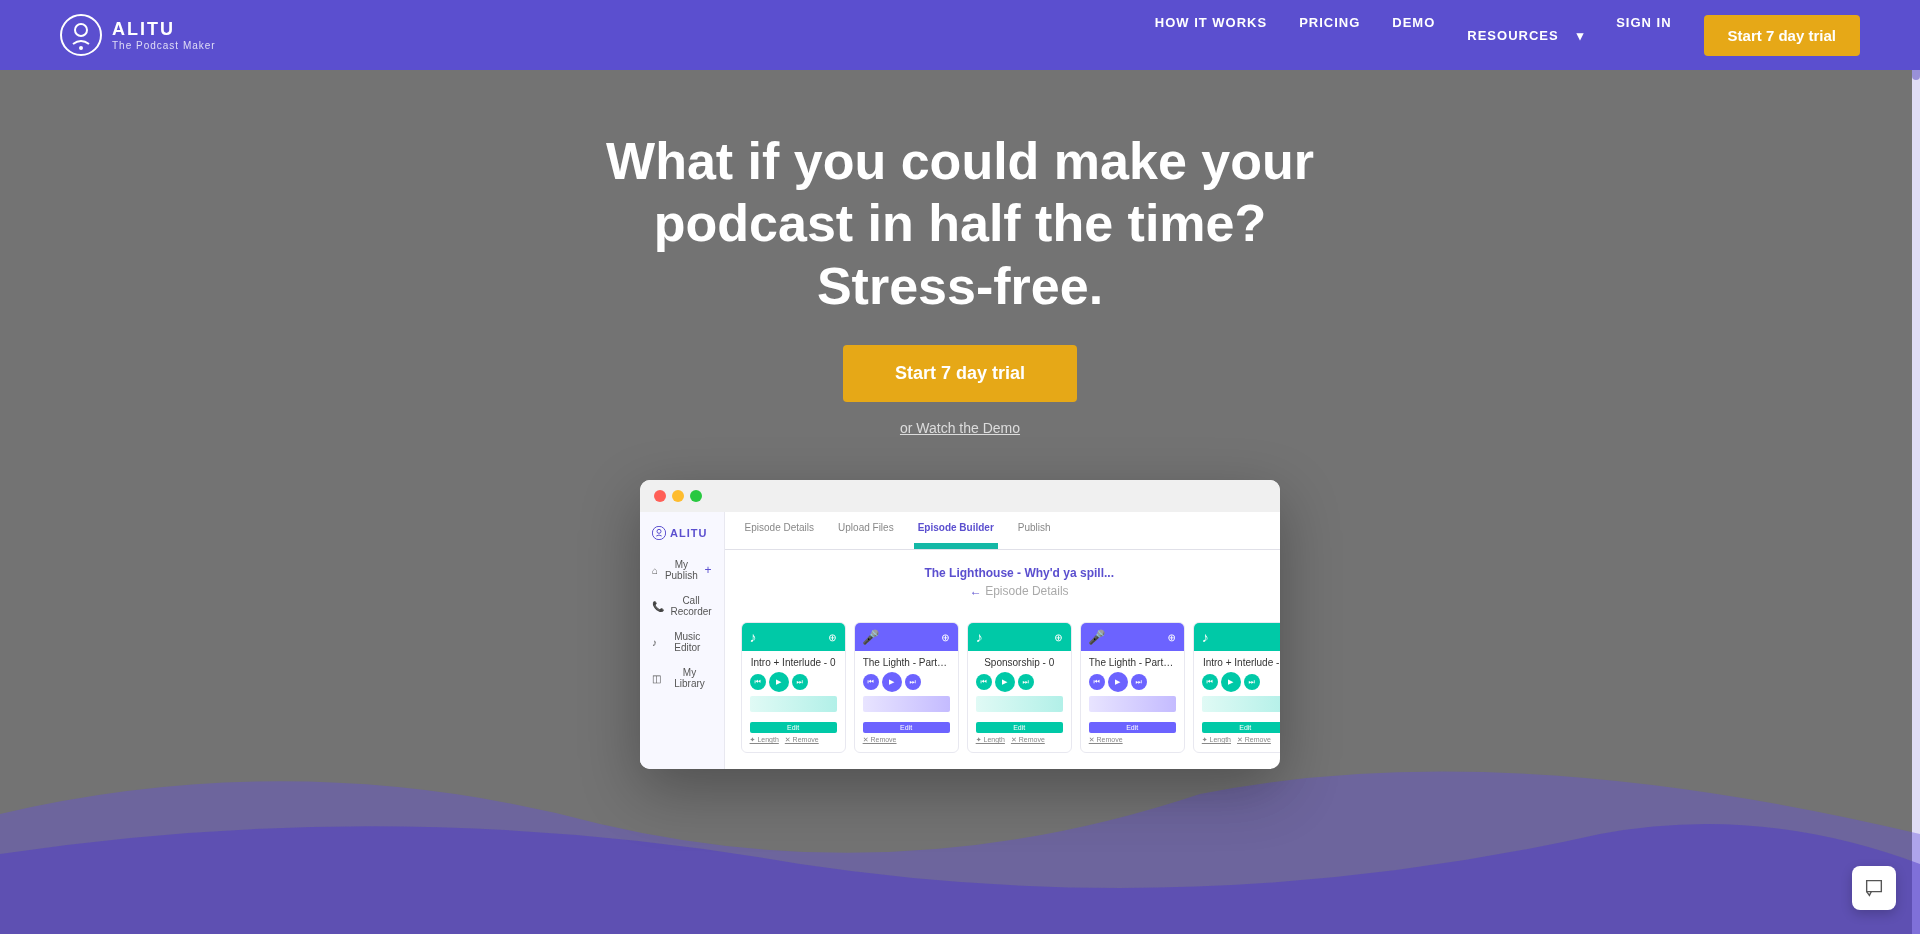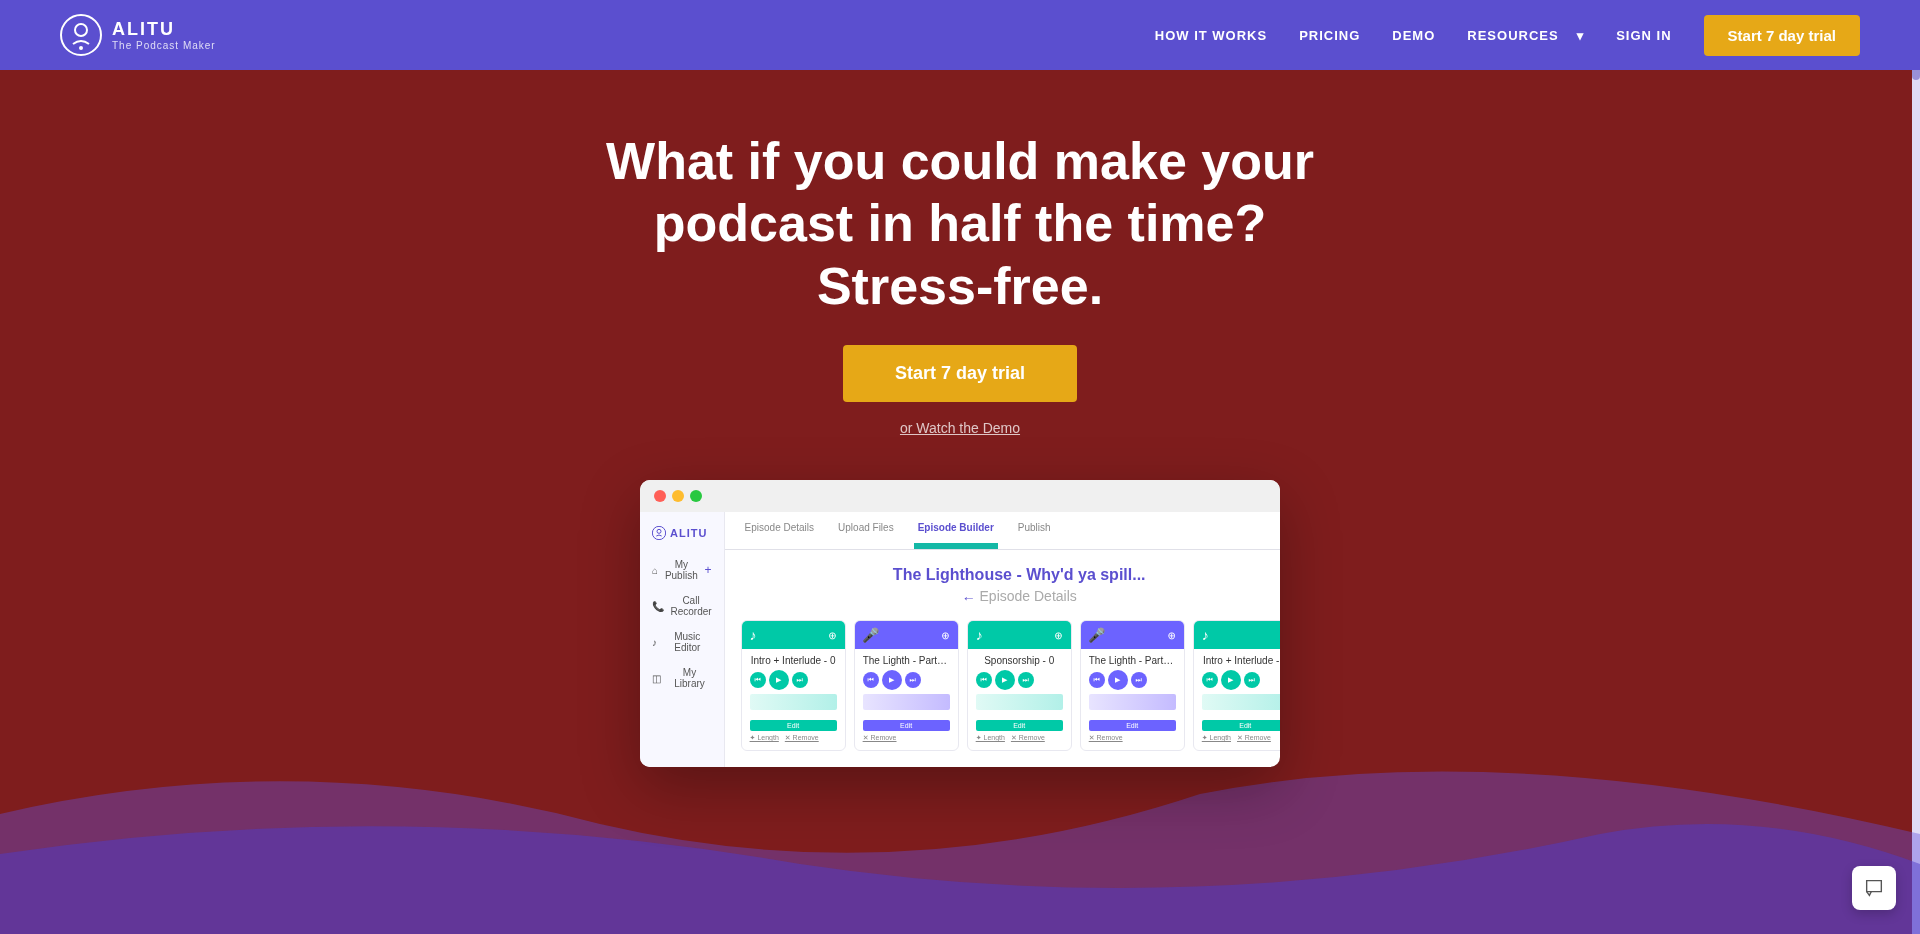--- a/index.html
+++ b/index.html
@@ -41,21 +41,20 @@
       font-size: 18px;
       letter-spacing: 2px;
     }
     .logo-tagline {
       color: rgba(255,255,255,0.8);
       font-size: 10px;
       letter-spacing: 1px;
     }
     .nav-links {
       display: flex;
-      align-items: center;
       gap: 32px;
     }
     .nav-link {
       color: #fff;
       text-decoration: none;
       font-size: 13px;
       font-weight: 600;
       letter-spacing: 1px;
       text-transform: uppercase;
     }
@@ -195,29 +194,29 @@
       color: #5b4fcf;
       border-bottom: 6px solid #14b8a6;
       font-weight: 600;
     }
     .app-content {
       padding: 16px;
     }
     .app-episode-title {
       text-align: center;
       color: #5b4fcf;
-      font-size: 16px;
+      font-size: 12px;
       font-weight: 600;
       margin-bottom: 4px;
     }
     .app-episode-sub {
       text-align: center;
       color: #aaa;
-      font-size: 14px;
-      margin-bottom: 16px;
+      font-size: 12px;
+      margin-bottom: 24px;
     }
 
     
     .tracks-row {
       display: flex;
       gap: 8px;
       overflow: hidden;
     }
     .track-card {
       flex: 1;
@@ -287,21 +286,21 @@
       gap: 6px;
       font-size: 7px;
       color: #888;
       padding: 2px 0;
     }
     .track-footer span { cursor: pointer; text-decoration: underline; }
 
     
     .bg-page {
       position: relative;
-      background: #7f1d1d;
+      background: #737373;
       min-height: 934px;
     }
 
     
     .chat-widget {
       position: fixed;
       bottom: 24px;
       right: 24px;
       width: 44px;
       height: 44px;

